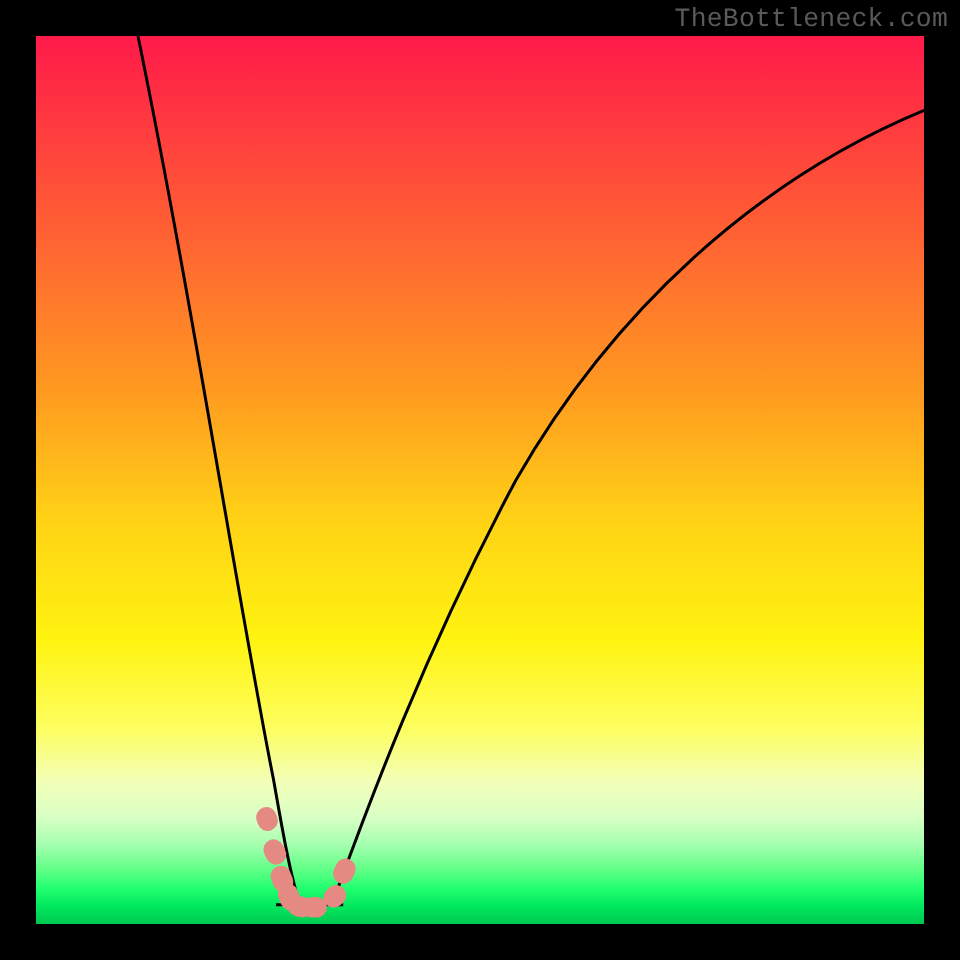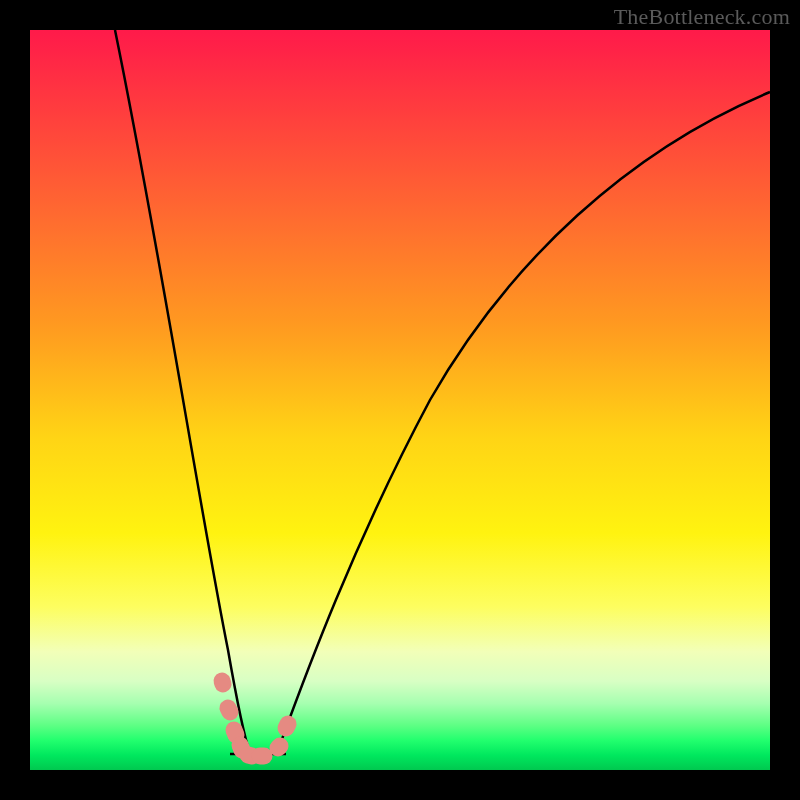--- a/index.html
+++ b/index.html
@@ -7,21 +7,21 @@
   .frame {
     position: absolute;
     left: 0; top: 0;
     width: 800px; height: 800px;
     background: #000;
   }
   .watermark {
     position: absolute;
     top: 4px;
     right: 10px;
-    font-family: Liberation Serif, serif;
+    font-family: Liberation Mono, monospace;
     font-size: 22px;
     color: #5a5a5a;
     font-weight: 500;
     letter-spacing: 0.2px;
   }
   .plot-area {
     position: absolute;
     left: 30px;
     top: 30px;
     width: 740px;

